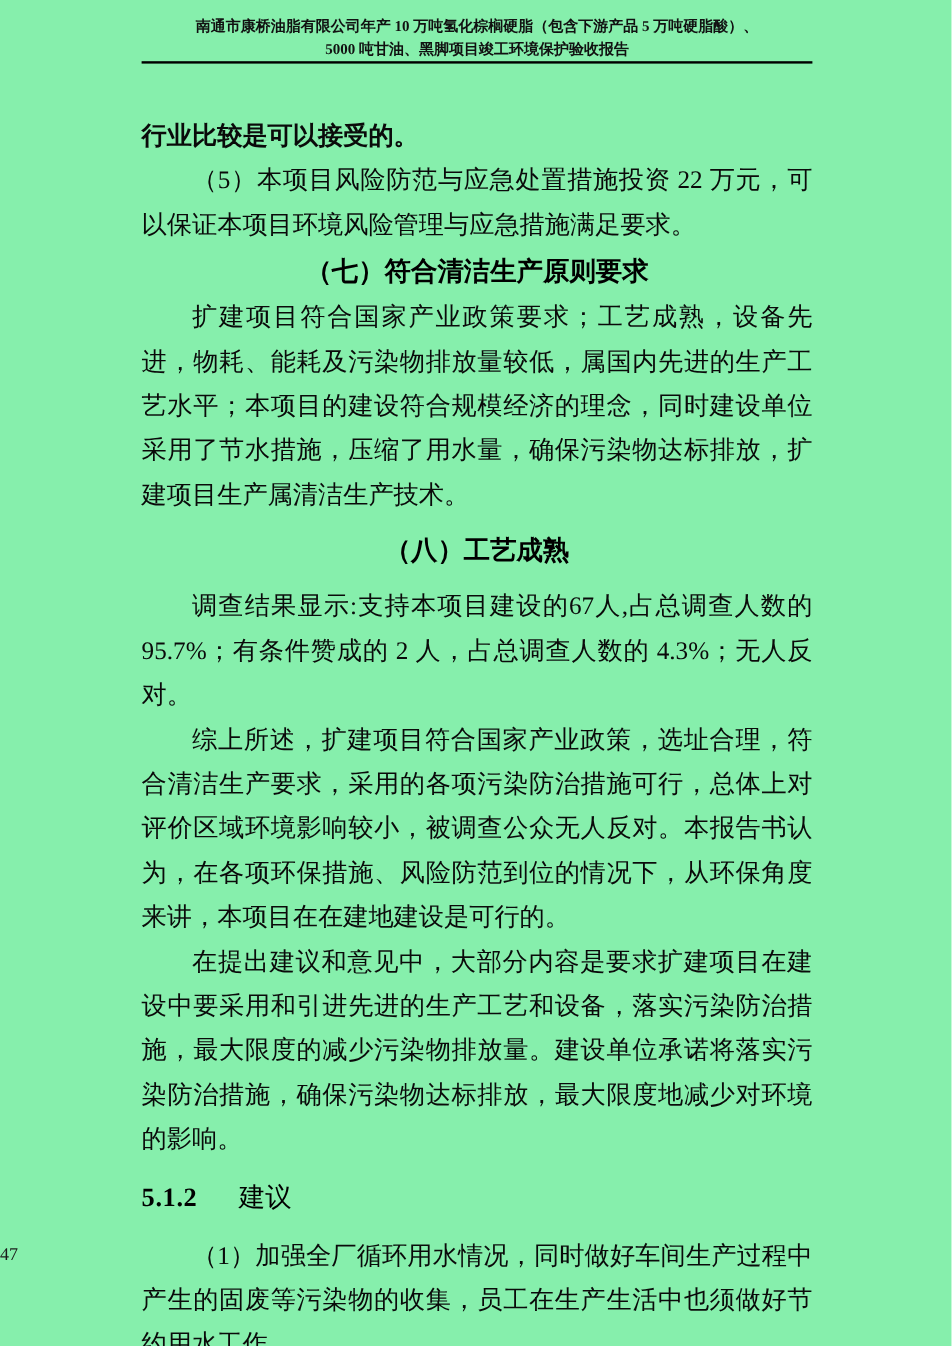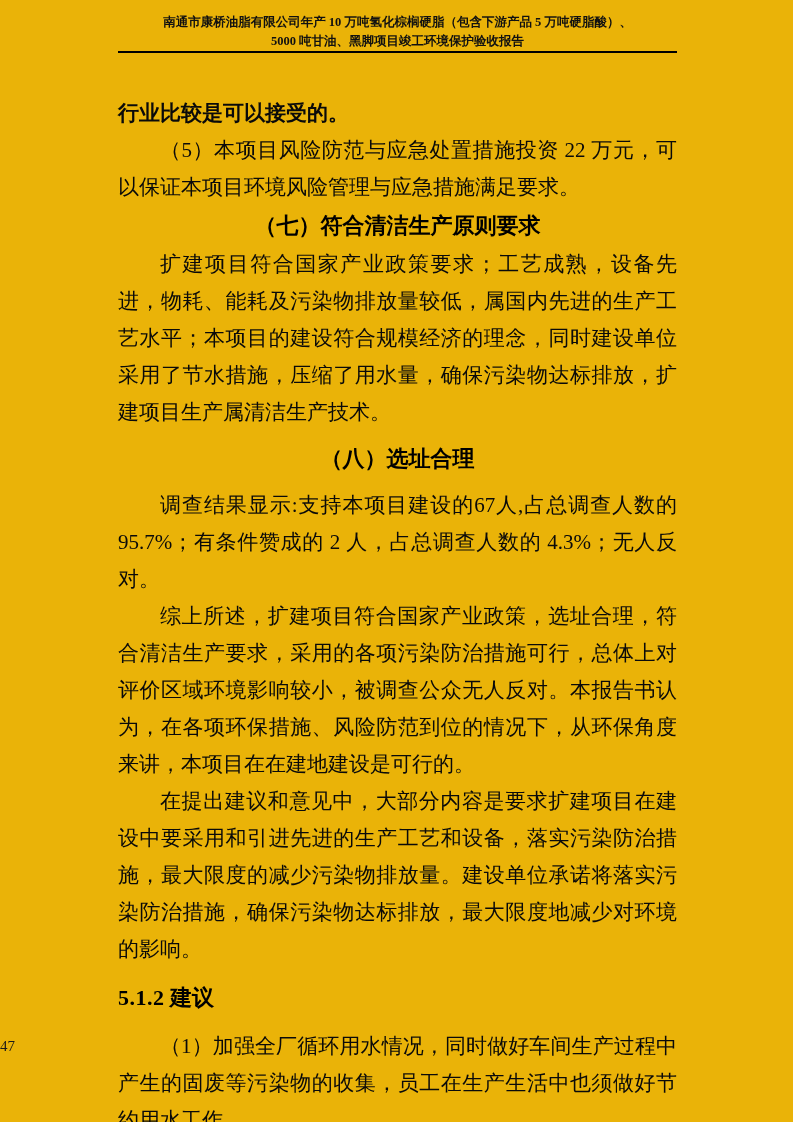--- a/index.html
+++ b/index.html
@@ -6,21 +6,21 @@
   html, body { background: #ffffff; }
   body {
     width: 793px; height: 1122px;
     font-family: "Liberation Serif", "DejaVu Serif", serif;
     color: #000;
     position: relative;
     overflow: hidden;
   }
   .page {
     width: 793px; height: 1122px;
-    background: #eab308;
+    background: #86efac;
     position: relative;
   }
   
   .report-header {
     margin: 0 116px 0 118px;
     padding-top: 13px;
     border-bottom: 2px solid #000;
     text-align: center;
     font-weight: bold;
     font-size: 12.5px;
@@ -58,21 +58,22 @@
     line-height: 40px;
     text-align: left;
     margin: 10px 0 10px 0;
     color: #000;
   }
   .numbered-heading .num {
     font-weight: bold;
     letter-spacing: 0.5px;
   }
   .numbered-heading .lbl {
-    font-weight: bold;
+    font-weight: normal;
+    margin-left: 29px;
   }
   .rec-paragraph {
     margin-top: 10px;
   }
   
   .page-footer {
     position: absolute;
     top: 1036px;
     left: 0; right: 0;
     font-size: 15px;
@@ -93,21 +94,21 @@
   <div class="content">
 
     <p class="no-indent">行业比较是可以接受的。</p>
 
     <p>（5）本项目风险防范与应急处置措施投资 22 万元，可以保证本项目环境风险管理与应急措施满足要求。</p>
 
     <div class="section-heading">（七）符合清洁生产原则要求</div>
 
     <p>扩建项目符合国家产业政策要求；工艺成熟，设备先进，物耗、能耗及污染物排放量较低，属国内先进的生产工艺水平；本项目的建设符合规模经济的理念，同时建设单位采用了节水措施，压缩了用水量，确保污染物达标排放，扩建项目生产属清洁生产技术。</p>
 
-    <div class="section-heading spaced">（八）选址合理</div>
+    <div class="section-heading spaced">（八）工艺成熟</div>
 
     <p>调查结果显示:支持本项目建设的67人,占总调查人数的95.7%；有条件赞成的 2 人，占总调查人数的 4.3%；无人反对。</p>
 
     <p>综上所述，扩建项目符合国家产业政策，选址合理，符合清洁生产要求，采用的各项污染防治措施可行，总体上对评价区域环境影响较小，被调查公众无人反对。本报告书认为，在各项环保措施、风险防范到位的情况下，从环保角度来讲，本项目在在建地建设是可行的。</p>
 
     <p>在提出建议和意见中，大部分内容是要求扩建项目在建设中要采用和引进先进的生产工艺和设备，落实污染防治措施，最大限度的减少污染物排放量。建设单位承诺将落实污染防治措施，确保污染物达标排放，最大限度地减少对环境的影响。</p>
 
     <div class="numbered-heading">
       <span class="num">5.1.2</span>
       <span class="lbl">建议</span>

